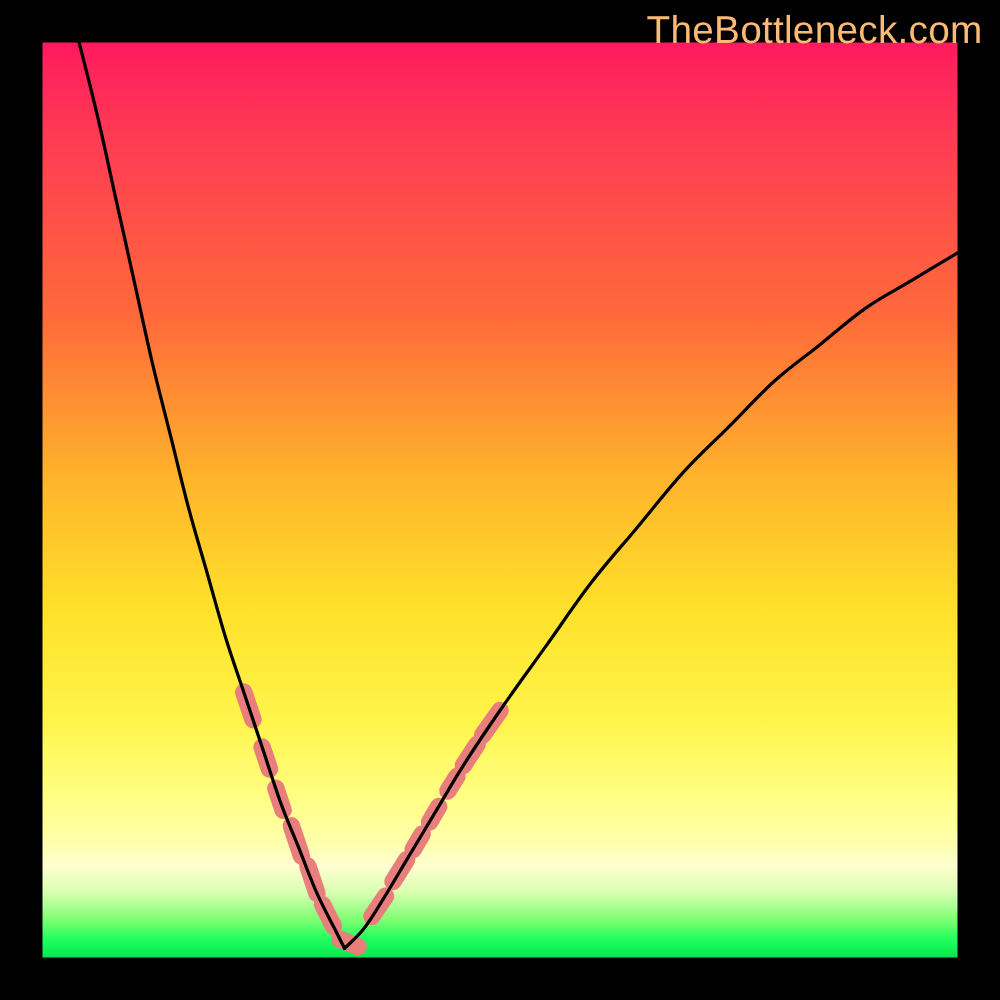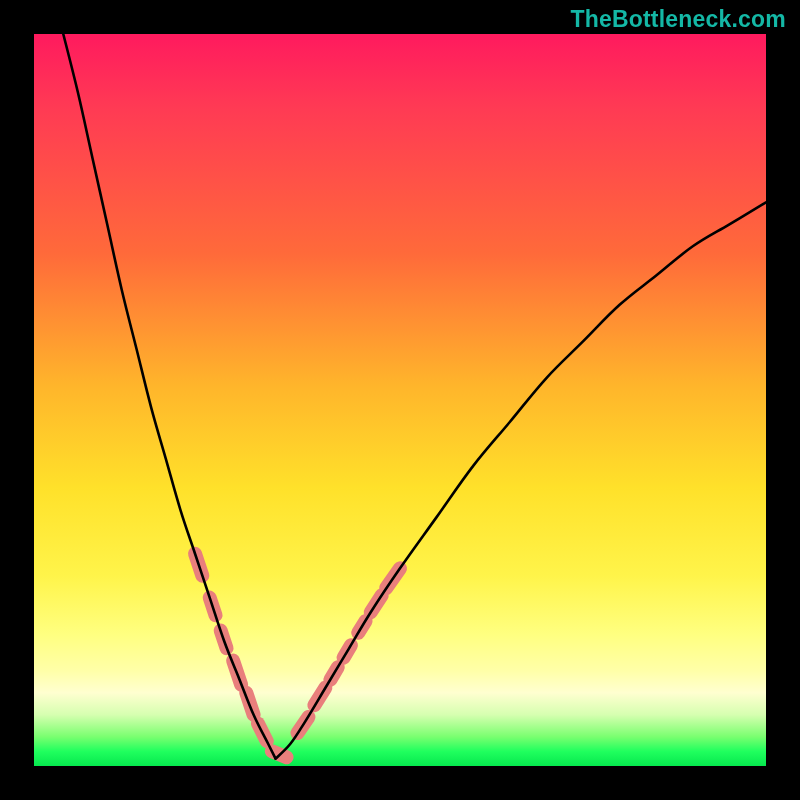--- a/index.html
+++ b/index.html
@@ -38,23 +38,23 @@
       #d6ffb0 93%,
       #7aff70 96%,
       #20ff5e 98%,
       #06e84e 100%
     );
   }
   .watermark {
     position: absolute;
     top: 6px;
     right: 14px;
-    color: #14b8a6;
-    font-size: 23px;
-    font-weight: 700;
+    color: #fdba74;
+    font-size: 31px;
+    font-weight: 400;
     letter-spacing: 0.2px;
     user-select: none;
   }
   svg.curves {
     position: absolute;
     left: 0;
     top: 0;
     width: 732px;
     height: 732px;
     overflow: visible;

